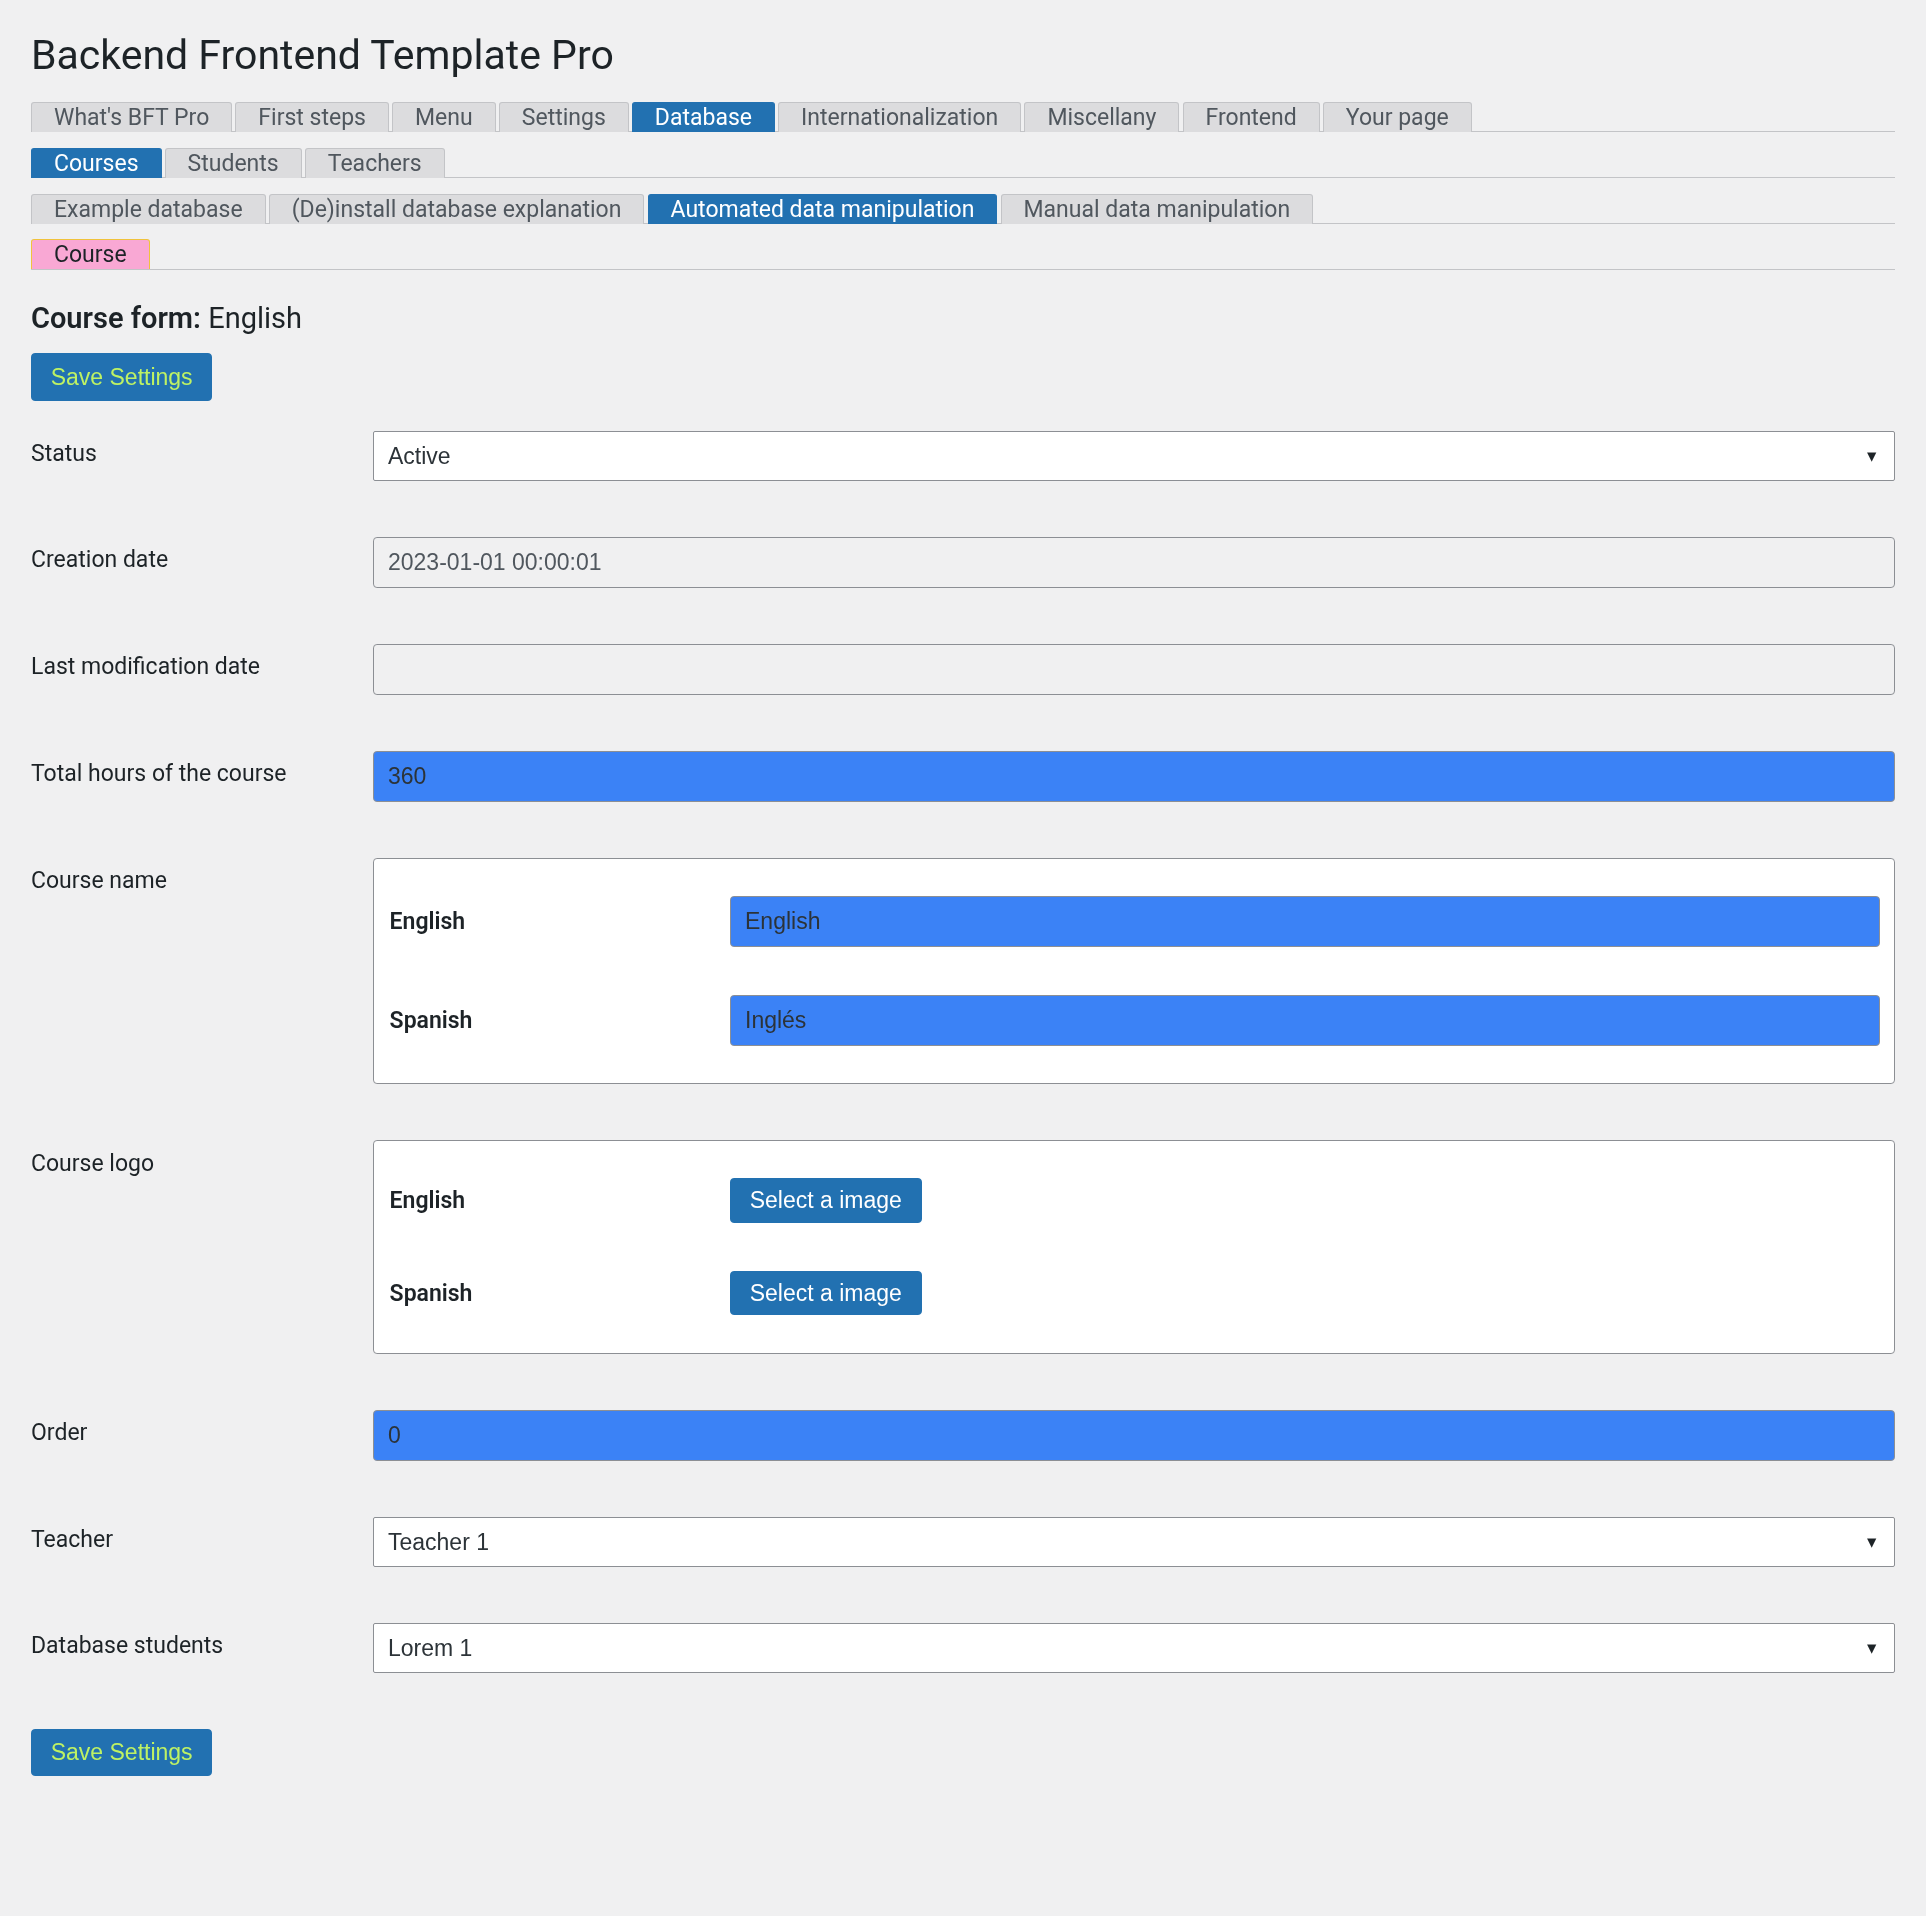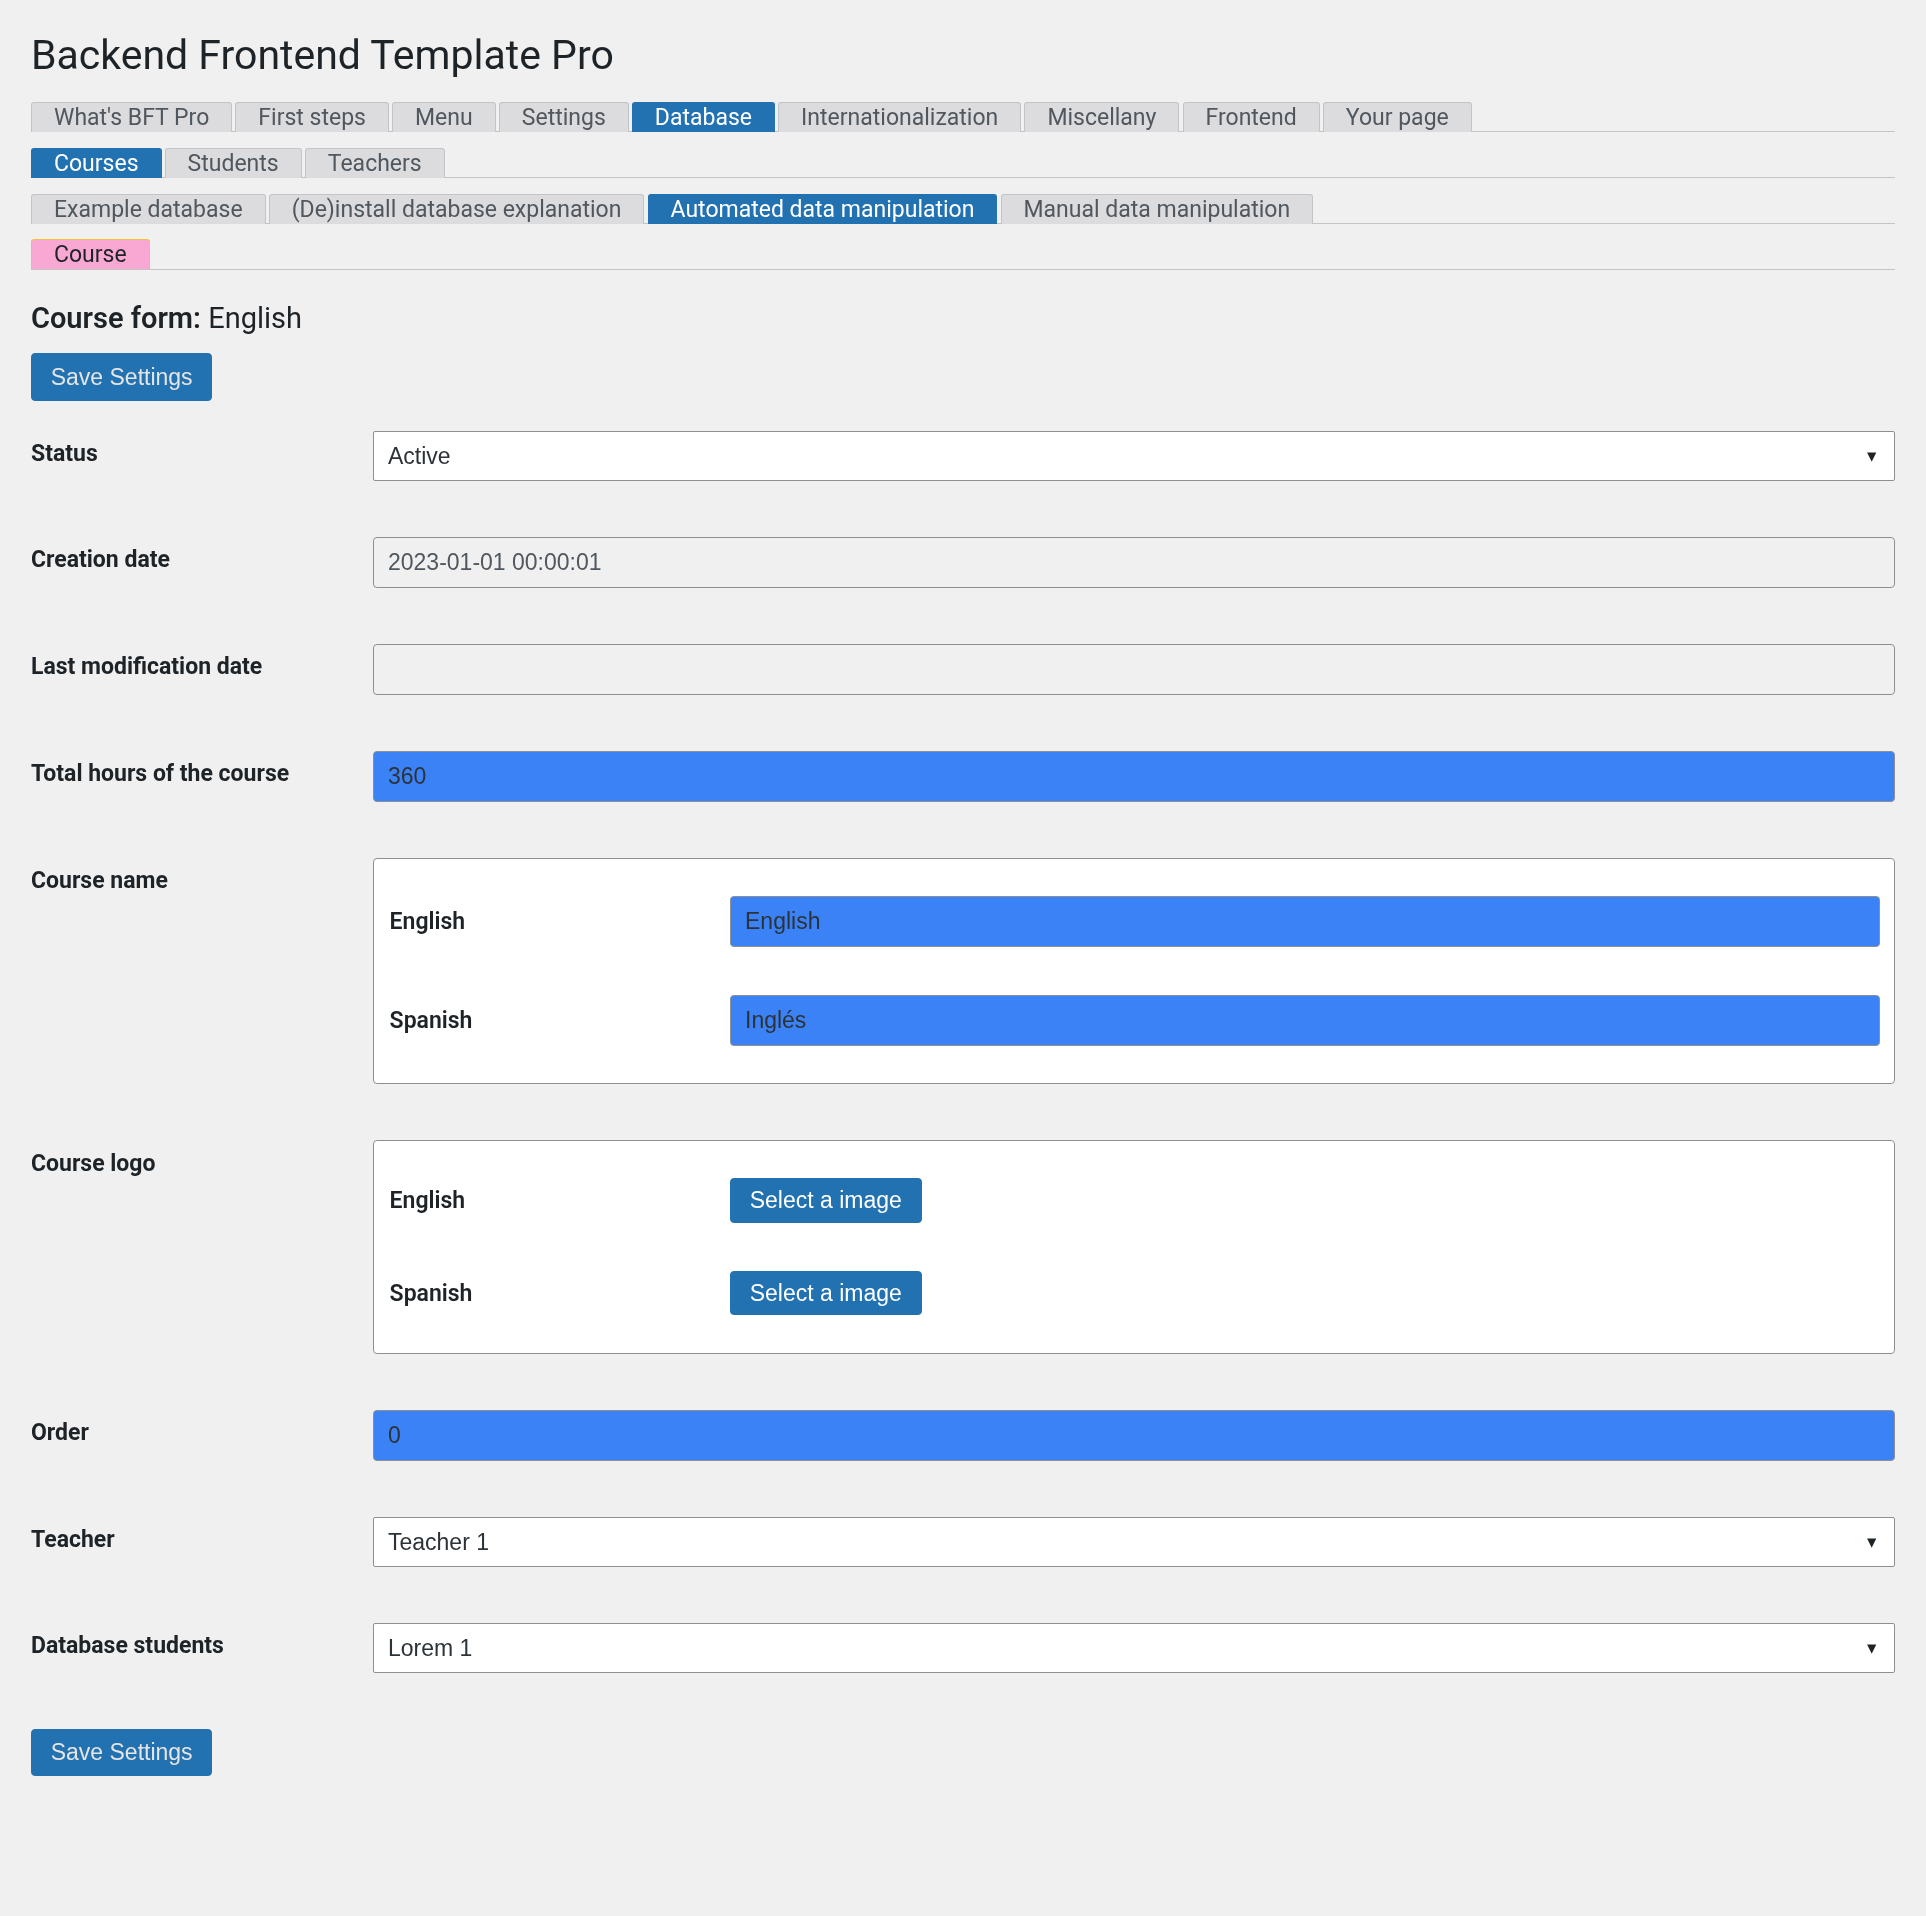--- a/index.html
+++ b/index.html
@@ -59,41 +59,41 @@
       margin-top: 31px;
       margin-bottom: 18.7px;
       font-size: 29px;
       font-weight: 400;
     }
     .section-heading strong {
       font-weight: 600;
     }
     .btn-primary {
       background: #2271b1;
-      color: #e5e5e5;
+      color: #bef264;
       border: 0.8px solid #2271b1;
       padding: 9.3px 18.7px;
       font-size: 23px;
       border-radius: 3.9px;
       cursor: pointer;
     }
     .form-table {
       width: 100%;
       margin-top: 30px;
       border-collapse: separate;
       border-spacing: 0 0;
     }
     .form-row {
       display: flex;
       align-items: flex-start;
       margin-bottom: 56px;
     }
     .form-label {
       flex: 0 0 342px;
-      font-weight: 700;
+      font-weight: 400;
       font-size: 23px;
       padding-top: 9.3px;
       color: #1d2327;
     }
     .form-field {
       flex: 1;
     }
     .select-wrapper, .input-text {
       position: relative;
       width: 100%;

